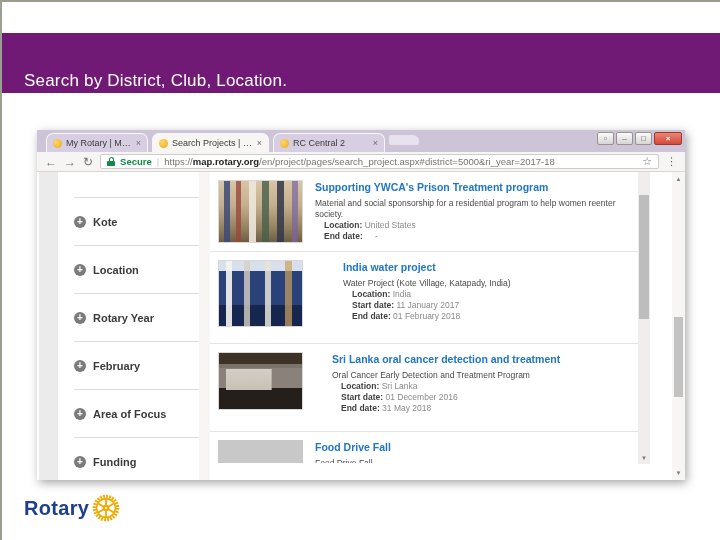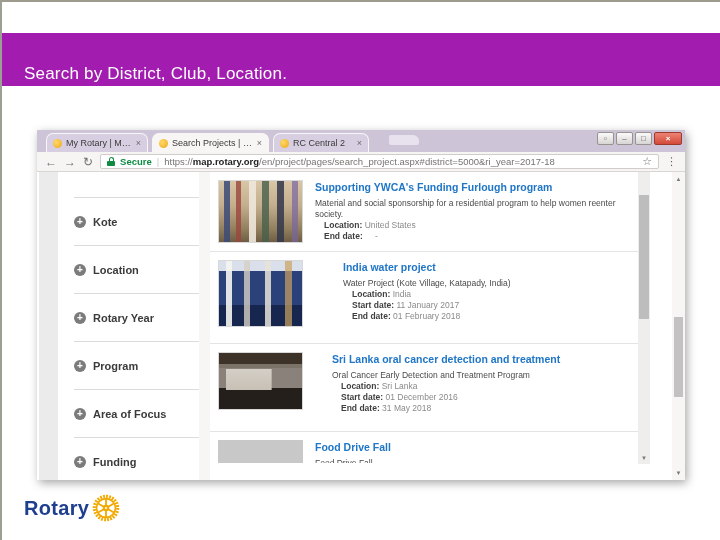--- a/index.html
+++ b/index.html
@@ -3,21 +3,21 @@
 <meta charset="utf-8">
 <style>
   html,body{margin:0;padding:0;background:#c9c9c9;}
   *{box-sizing:border-box;}
   .slide{
     position:relative;width:720px;height:540px;background:#ffffff;
     border-top:2px solid #9d9b8e;border-left:2px solid #9aa193;
     font-family:"Liberation Sans",sans-serif;overflow:hidden;
   }
   
-  .banner{position:absolute;left:0;right:0;top:31px;height:53px;background:#a21caf;}
+  .banner{position:absolute;left:0;right:0;top:31px;height:60px;background:#701a75;}
   .banner h1{
     position:absolute;left:22px;bottom:2px;margin:0;color:#ffffff;
     font-size:17px;font-weight:normal;letter-spacing:.2px;
   }
   
   .browser{
     position:absolute;left:35px;top:128px;width:648px;height:350px;
     background:#ffffff;box-shadow:2px 3px 9px rgba(0,0,0,.35);
   }
   .tabbar{position:relative;height:22px;background:#cdc4d8;}
@@ -127,21 +127,21 @@
       <div class="tab" style="left:9px;width:102px;">
         <span class="favicon"></span>
         <span class="label">My Rotary | My Rotary</span>
         <span class="tab-close">×</span>
       </div>
       <div class="tab active" style="left:115px;width:117px;">
         <span class="favicon"></span>
         <span class="label">Search Projects | Rotary</span>
         <span class="tab-close">×</span>
       </div>
-      <div class="tab" style="left:236px;width:96px;">
+      <div class="tab" style="left:236px;width:112px;">
         <span class="favicon"></span>
         <span class="label">RC Central 2</span>
         <span class="tab-close">×</span>
       </div>
       <div class="newtab-btn"></div>
       <div class="wincontrols">
         <button class="winbtn">▫</button>
         <button class="winbtn">–</button>
         <button class="winbtn">□</button>
         <button class="winbtn close">×</button>
@@ -176,40 +176,40 @@
         <div class="filter-item">
           <span class="plus-icon">+</span>
           <span>Location</span>
         </div>
         <div class="filter-item">
           <span class="plus-icon">+</span>
           <span>Rotary Year</span>
         </div>
         <div class="filter-item">
           <span class="plus-icon">+</span>
-          <span>Program</span>
+          <span>February</span>
         </div>
         <div class="filter-item">
           <span class="plus-icon">+</span>
           <span>Area of Focus</span>
         </div>
         <div class="filter-item">
           <span class="plus-icon">+</span>
           <span>Funding</span>
         </div>
       </div>
 
       <div class="mid-gap"></div>
 
       <div class="results">
 
         <div class="row row1">
           <div class="thumb t1"></div>
           <div class="rowtext">
-            <div class="title">Supporting YWCA's Funding Furlough program</div>
+            <div class="title">Supporting YWCA's Prison Treatment program</div>
             <div class="desc">Material and social sponsorship for a residential program to help women reenter society.</div>
             <div class="meta"><span class="ml">Location:</span> <span class="mv">United States</span></div>
             <div class="meta"><span class="ml">End date:</span> <span class="mv" style="margin-left:10px;">-</span></div>
           </div>
         </div>
 
         <div class="row row2">
           <div class="thumb t2"></div>
           <div class="rowtext">
             <div class="title">India water project</div>

